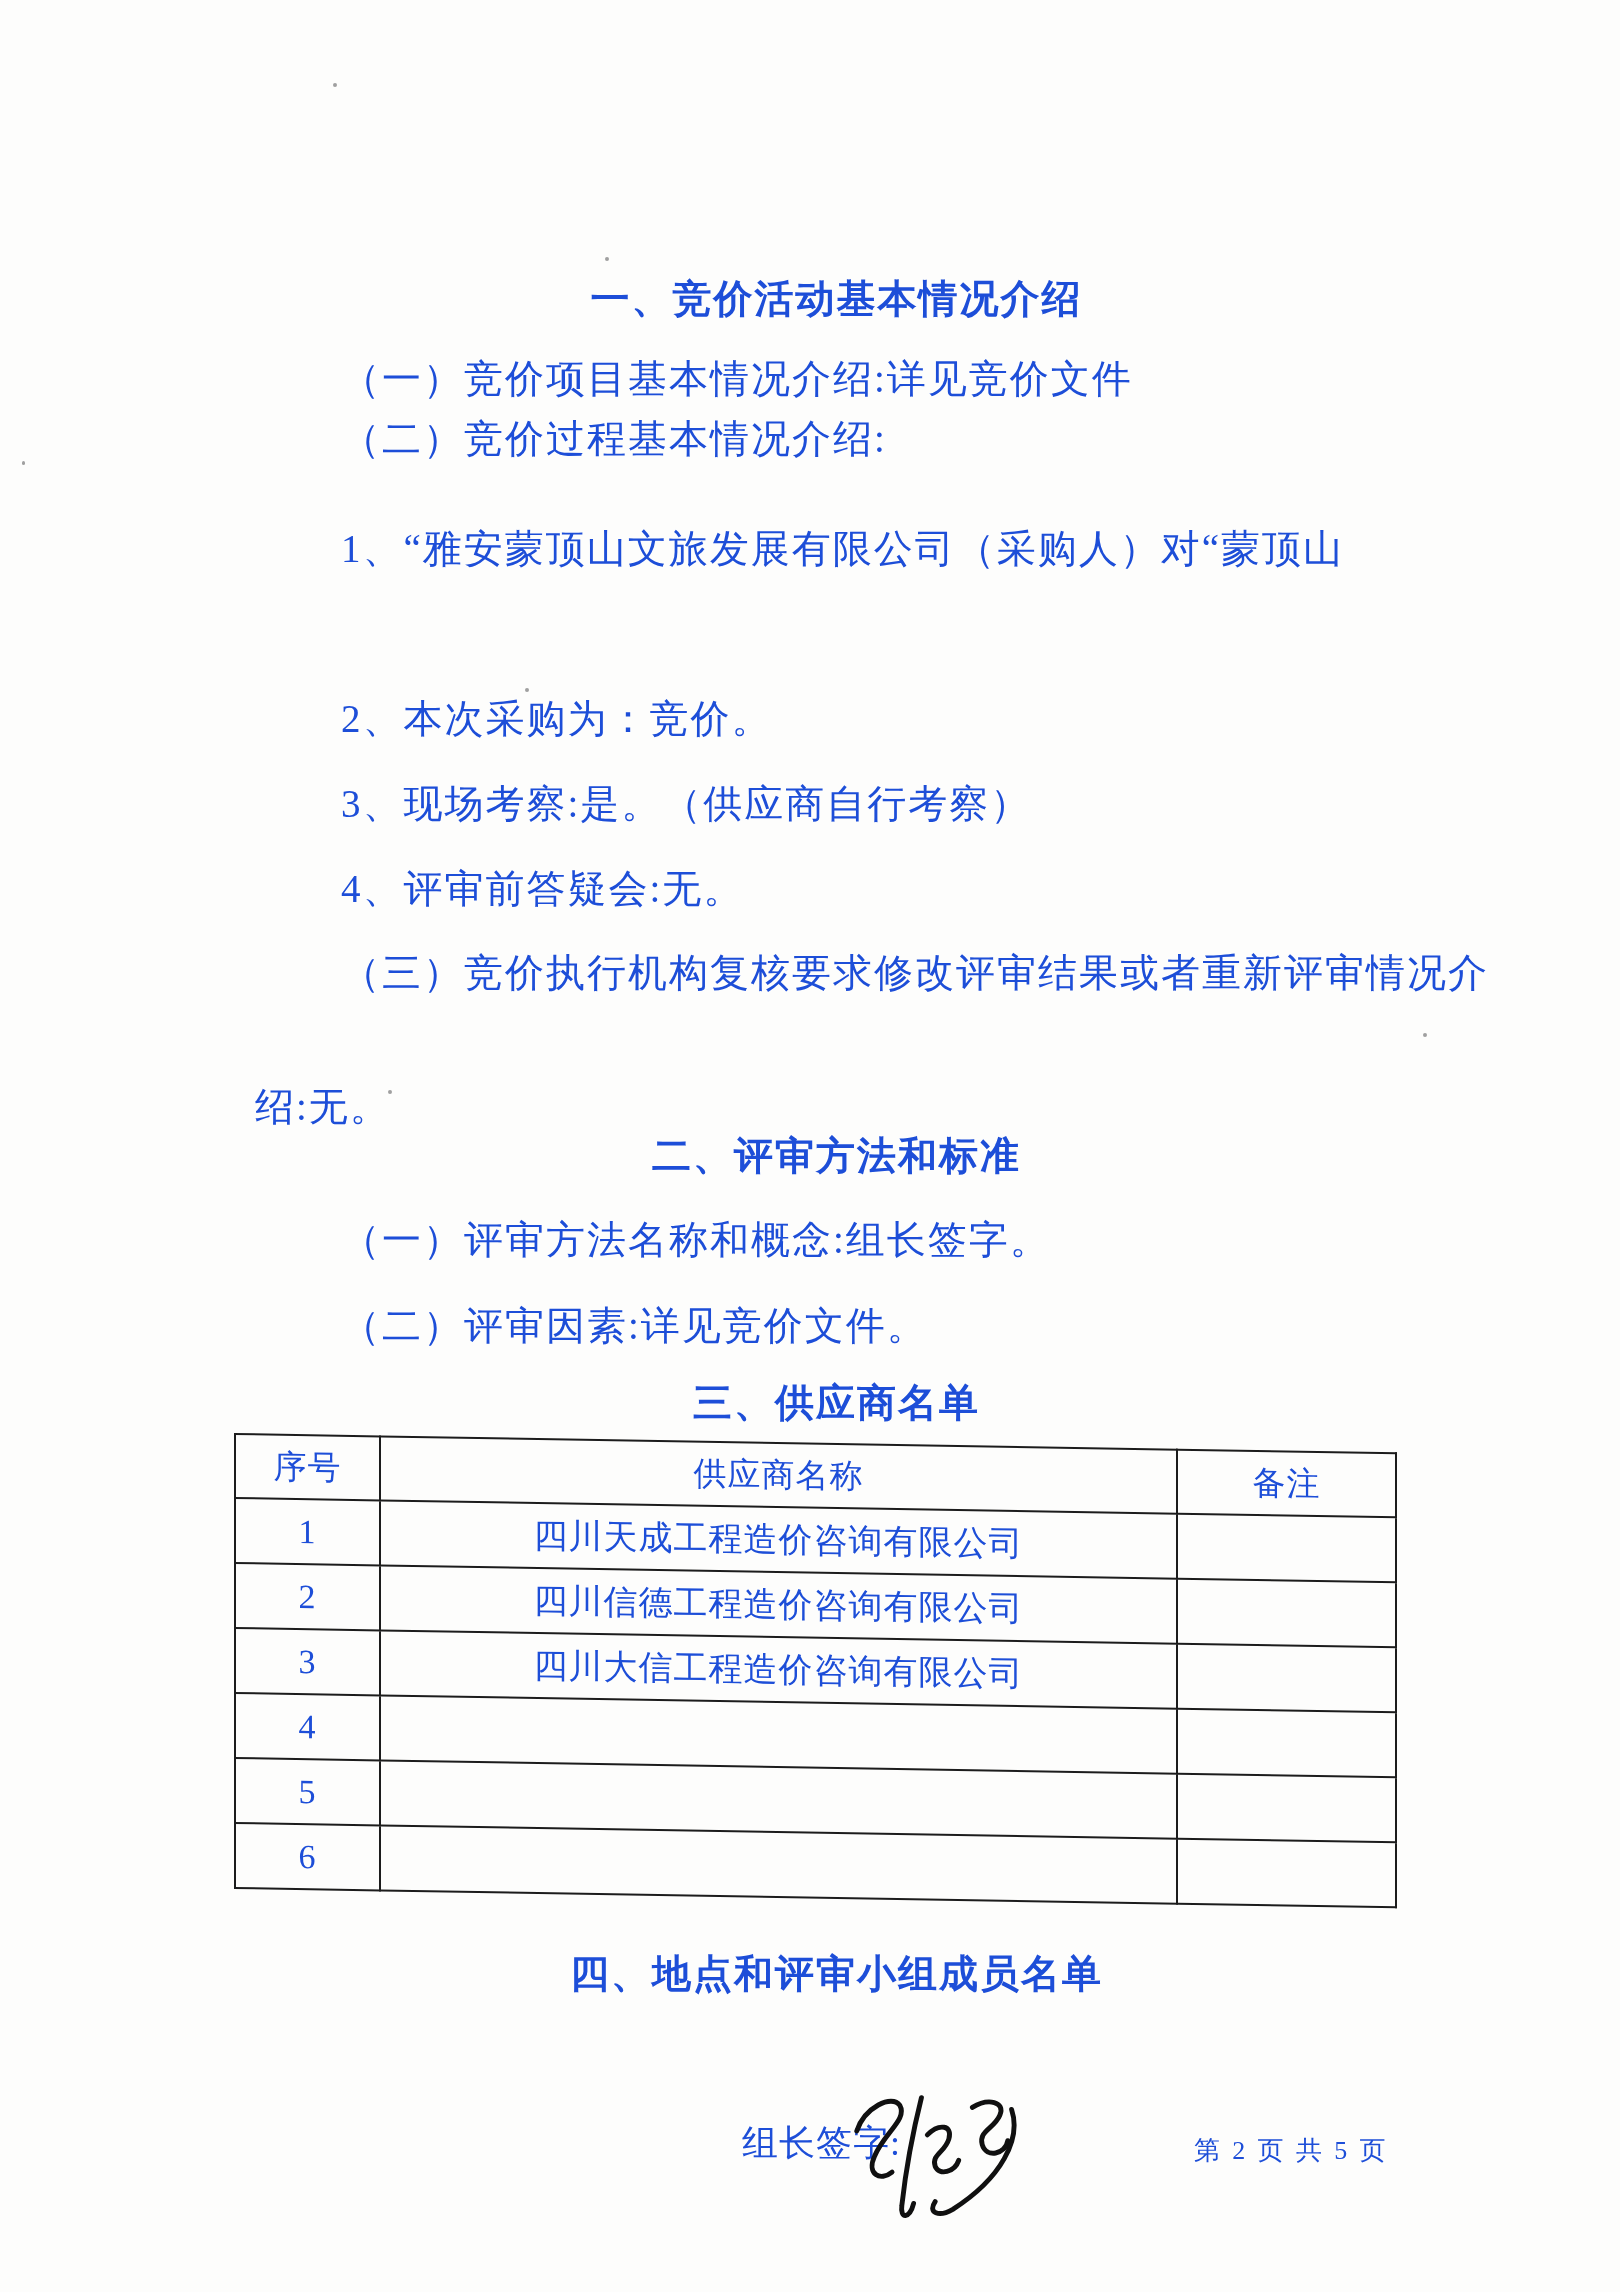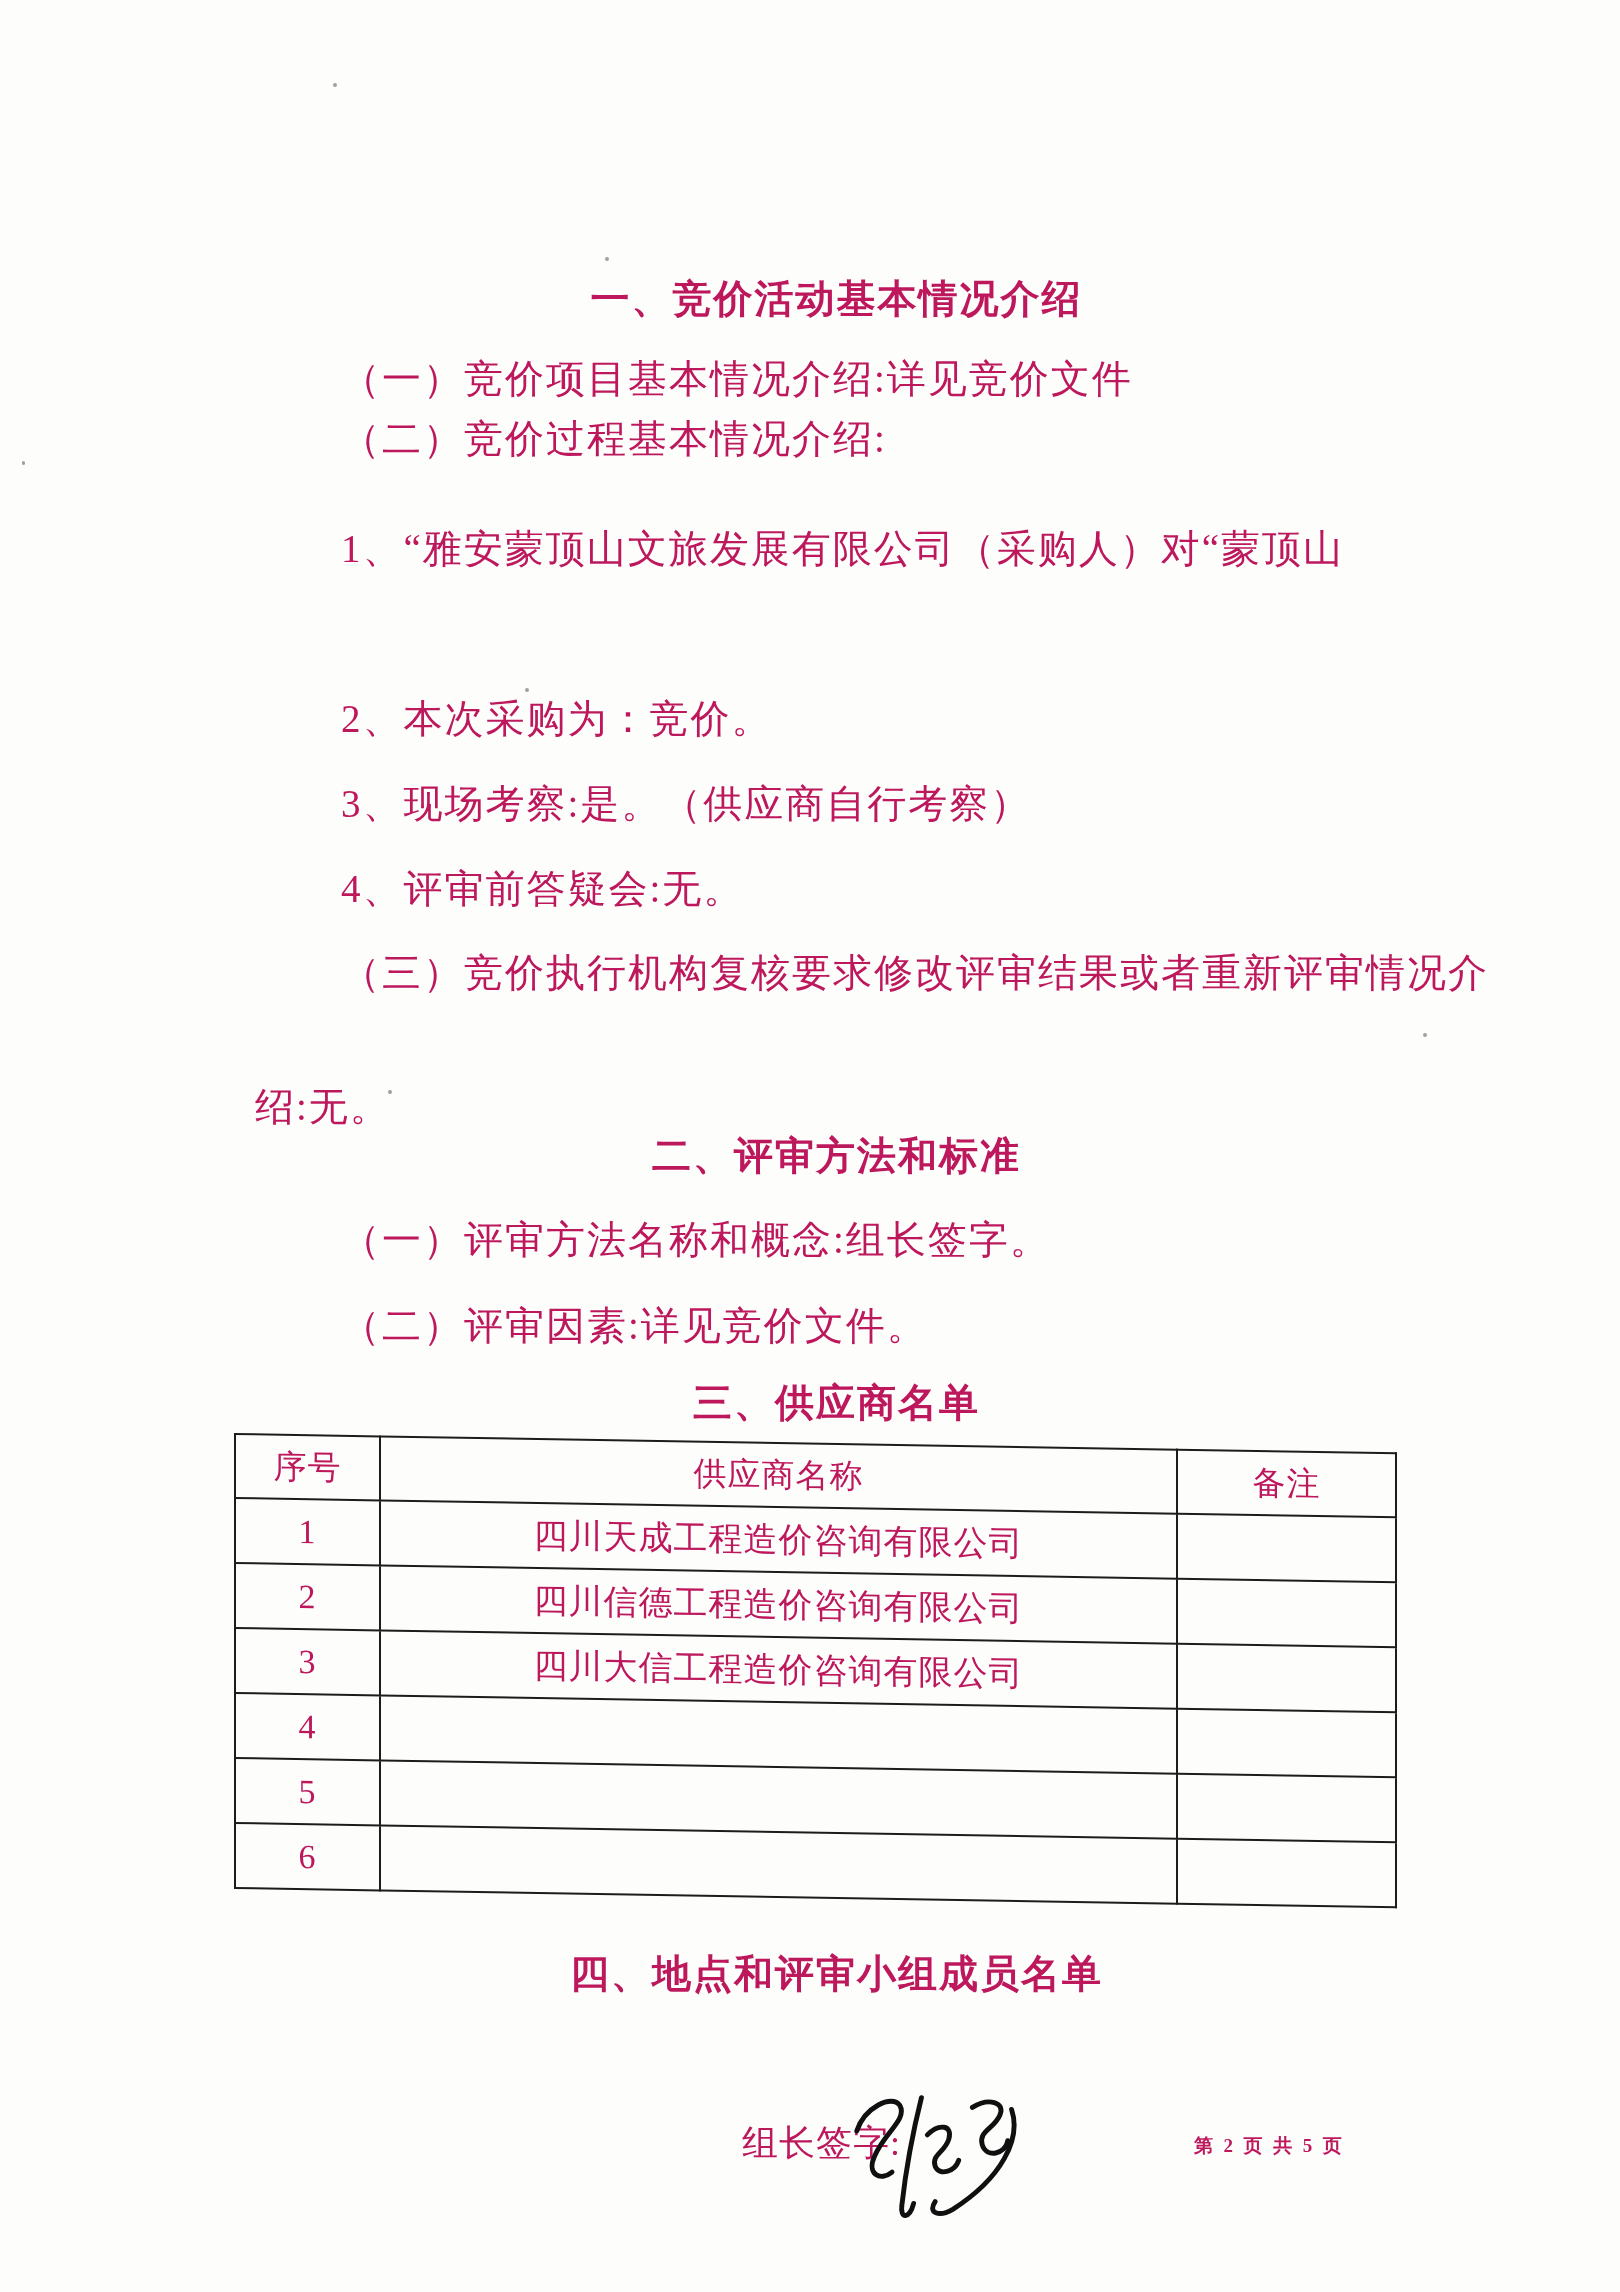--- a/index.html
+++ b/index.html
@@ -2,21 +2,21 @@
 <html><head>
 <meta charset="utf-8">
 <style>
   html,body{margin:0;padding:0;background:#ffffff;}
   .page{
     position:relative;
     width:1620px;height:2293px;
     background:#fdfdfc;
     overflow:hidden;
     font-family:"Liberation Serif","DejaVu Serif",serif;
-    color:#be185d;
+    color:#1d4ed8;
   }
   .heading{
     position:absolute;left:53px;right:0;
     text-align:center;
     font-size:39px;font-weight:bold;
     letter-spacing:2px;
     white-space:nowrap;
   }
   .bline{
     position:absolute;left:255px;
@@ -47,21 +47,21 @@
   table.supplier{border:2.9px solid #1c1c1c;}
   tr.hdr td{height:62px;font-size:33px;}
   tr.row td{height:63px;}
   td.serial{font-size:31px;}
   .footer-label{
     position:absolute;left:742px;top:2119px;
     font-size:36px;letter-spacing:1px;white-space:nowrap;
   }
   .page-number{
     position:absolute;left:1194px;top:2133px;
-    font-size:19px;letter-spacing:2.9px;white-space:nowrap;font-weight:bold;
+    font-size:26px;letter-spacing:2.9px;white-space:nowrap;
   }
   .signature{
     position:absolute;left:845px;top:2080px;
     width:196px;height:147px;
   }
   .speck{
     position:absolute;width:3.9px;height:3.9px;border-radius:50%;
     background:#6f6f6f;opacity:.65;
   }
 </style>

